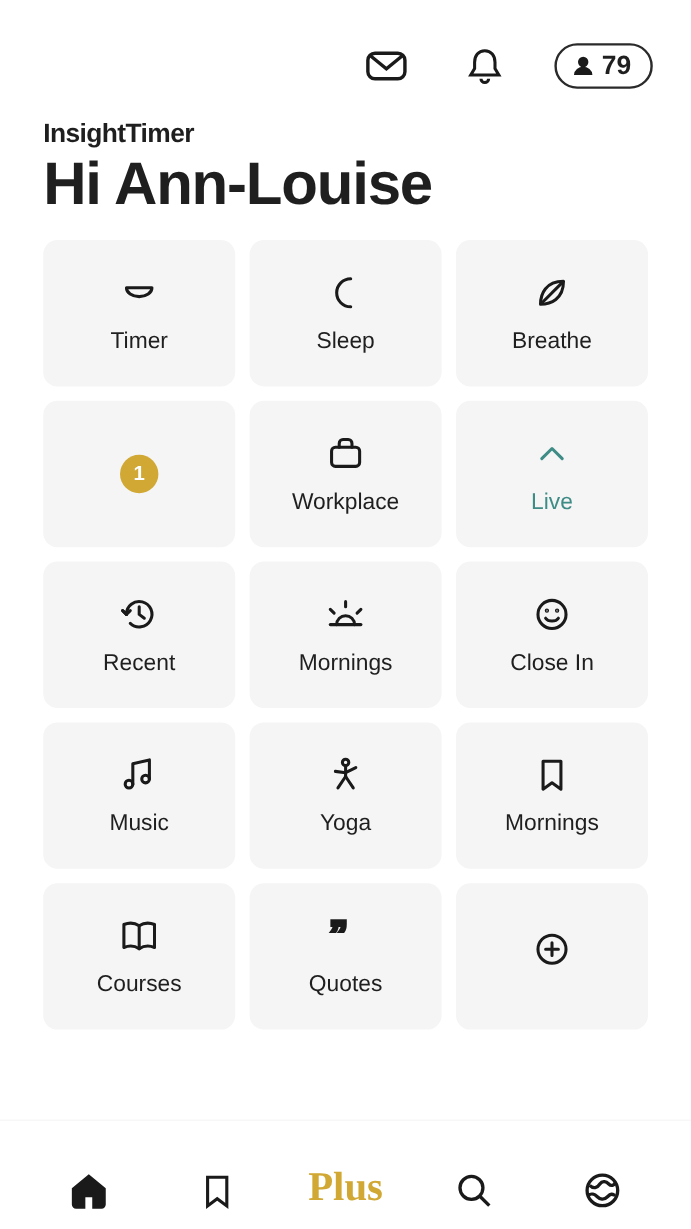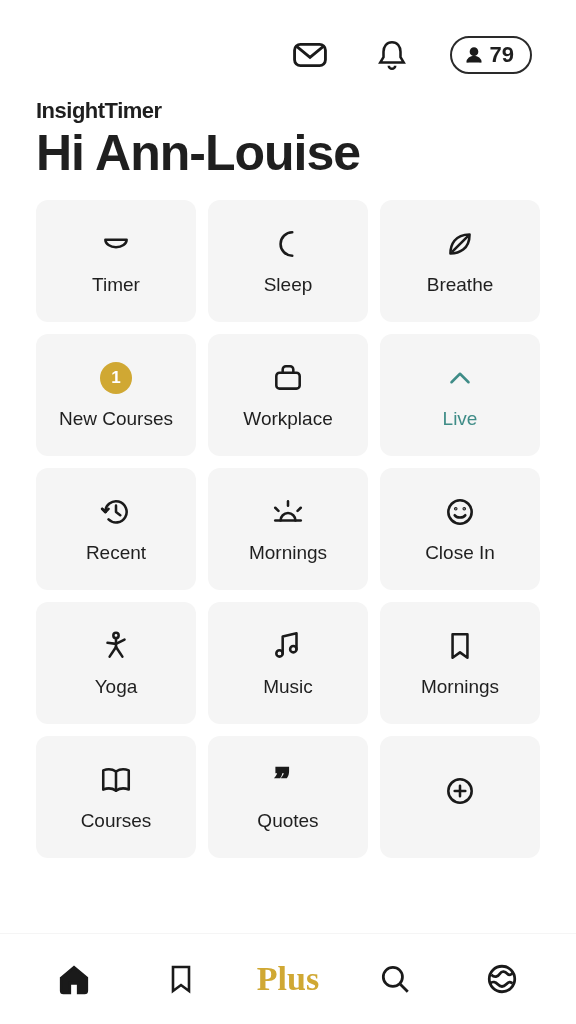--- a/index.html
+++ b/index.html
@@ -22,21 +22,21 @@
     color:var(--text);
     overflow:hidden;
     position:relative;
   }
   
   .topbar{
     display:flex;
     align-items:center;
     justify-content:flex-end;
     gap:34px;
-    padding:30px 44px 0 32px;
+    padding:30px 32px 0 32px;
     height:80px;
   }
   .icon-btn{
     display:flex;align-items:center;justify-content:center;
     width:48px;height:48px;cursor:pointer;
   }
   .icon-btn svg{stroke:var(--stroke);stroke-width:2.4;fill:none}
   .followers{
     display:flex;align-items:center;gap:6px;
     border:2.6px solid var(--border);
@@ -97,21 +97,21 @@
   }
   
   .tabbar{
     position:absolute;bottom:0;left:0;right:0;
     height:90px;background:var(--bg);
     display:flex;align-items:center;justify-content:space-around;
     padding:0 20px;
     box-shadow:0 -1px 0 rgba(0,0,0,.04);
   }
   .tab{
-    display:flex;align-items:center;justify-content:center;
+    display:flex;align-items:flex-end;justify-content:center;
     cursor:pointer;width:60px;height:60px;
   }
   .tab svg{stroke:var(--stroke);stroke-width:2.6;fill:none}
   .tab.active svg{fill:var(--stroke)}
   .tab.plus{
     font-family:"Brush Script MT","Segoe Script",cursive;
     font-size:34px;color:var(--gold);font-weight:600;
   }
 </style>
 </head>
@@ -169,21 +169,20 @@
             <path d="M25 7C11 7 7 17 7 25c8 0 18-4 18-18z"></path>
             <path d="M9 23L23 9"></path>
           </svg>
         </div>
         <div class="tile-label">Breathe</div>
       </div>
       <div class="tile">
         <div class="tile-icon">
           <div class="badge">1</div>
         </div>
-        <div class="tile-label">New Courses</div>
       </div>
       <div class="tile">
         <div class="tile-icon">
           <svg viewBox="0 0 32 32" width="34" height="34" stroke="var(--stroke)" stroke-width="2.4" fill="none" stroke-linecap="round" stroke-linejoin="round">
             <rect x="5" y="11" width="22" height="15" rx="3"></rect>
             <path d="M11 11V8a3 3 0 013-3h4a3 3 0 013 3v3"></path>
           </svg>
         </div>
         <div class="tile-label">Workplace</div>
       </div>
@@ -226,42 +225,42 @@
             <circle cx="12" cy="13" r="0.5" fill="var(--stroke)"></circle>
             <circle cx="20" cy="13" r="0.5" fill="var(--stroke)"></circle>
             <path d="M11 19c2 3 8 3 10 0"></path>
           </svg>
         </div>
         <div class="tile-label">Close In</div>
       </div>
       <div class="tile">
         <div class="tile-icon">
           <svg viewBox="0 0 32 32" width="34" height="34" stroke="var(--stroke)" stroke-width="2.4" fill="none" stroke-linecap="round" stroke-linejoin="round">
+            <path d="M11 23V7l13-3v15"></path>
+            <circle cx="8" cy="23" r="3"></circle>
+            <circle cx="21" cy="19" r="3"></circle>
+          </svg>
+        </div>
+        <div class="tile-label">Music</div>
+      </div>
+      <div class="tile">
+        <div class="tile-icon">
+          <svg viewBox="0 0 32 32" width="34" height="34" stroke="var(--stroke)" stroke-width="2.4" fill="none" stroke-linecap="round" stroke-linejoin="round">
             <circle cx="16" cy="6" r="2.5"></circle>
             <path d="M16 9v8"></path>
             <path d="M8 13l8 1 8-4"></path>
             <path d="M16 17l-6 9"></path>
             <path d="M16 17l6 9"></path>
           </svg>
         </div>
         <div class="tile-label">Yoga</div>
       </div>
       <div class="tile">
         <div class="tile-icon">
           <svg viewBox="0 0 32 32" width="34" height="34" stroke="var(--stroke)" stroke-width="2.4" fill="none" stroke-linecap="round" stroke-linejoin="round">
-            <path d="M11 23V7l13-3v15"></path>
-            <circle cx="8" cy="23" r="3"></circle>
-            <circle cx="21" cy="19" r="3"></circle>
-          </svg>
-        </div>
-        <div class="tile-label">Music</div>
-      </div>
-      <div class="tile">
-        <div class="tile-icon">
-          <svg viewBox="0 0 32 32" width="34" height="34" stroke="var(--stroke)" stroke-width="2.4" fill="none" stroke-linecap="round" stroke-linejoin="round">
             <path d="M9 5h14v22l-7-5-7 5V5z"></path>
           </svg>
         </div>
         <div class="tile-label">Mornings</div>
       </div>
       <div class="tile">
         <div class="tile-icon">
           <svg viewBox="0 0 32 32" width="34" height="34" stroke="var(--stroke)" stroke-width="2.4" fill="none" stroke-linecap="round" stroke-linejoin="round">
             <path d="M4 7c5-2 9-1 12 1 3-2 7-3 12-1v18c-5-2-9-1-12 1-3-2-7-3-12-1V7z"></path>
             <path d="M16 8v18"></path>

